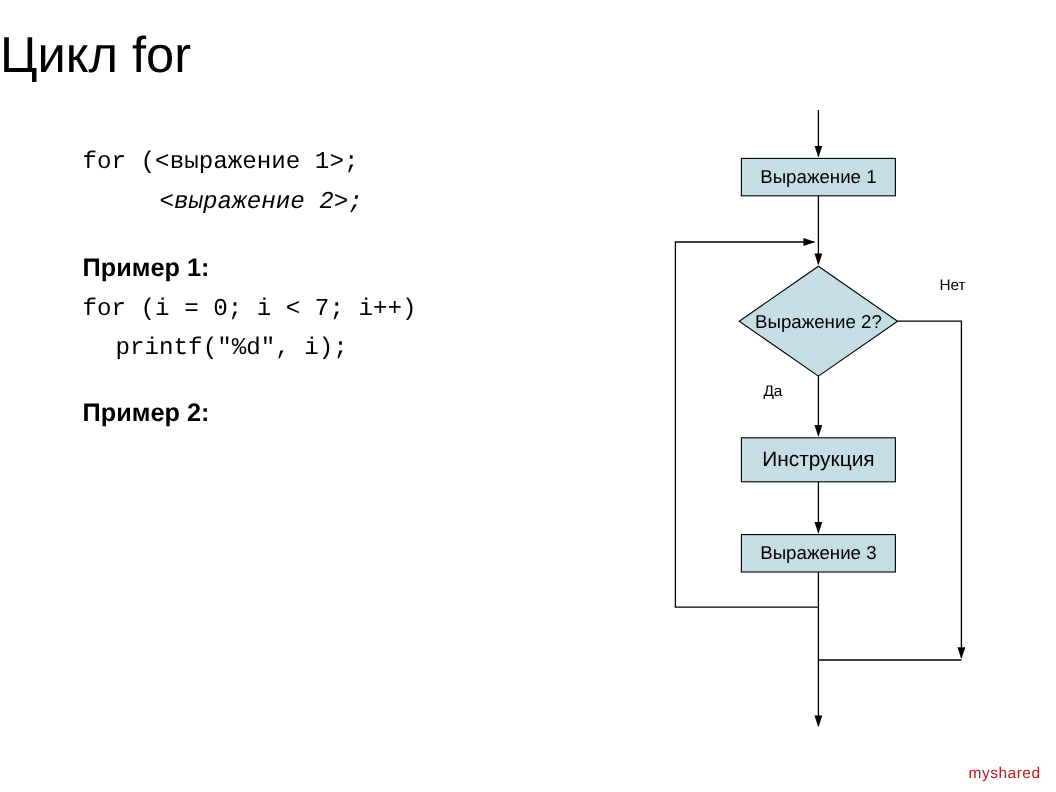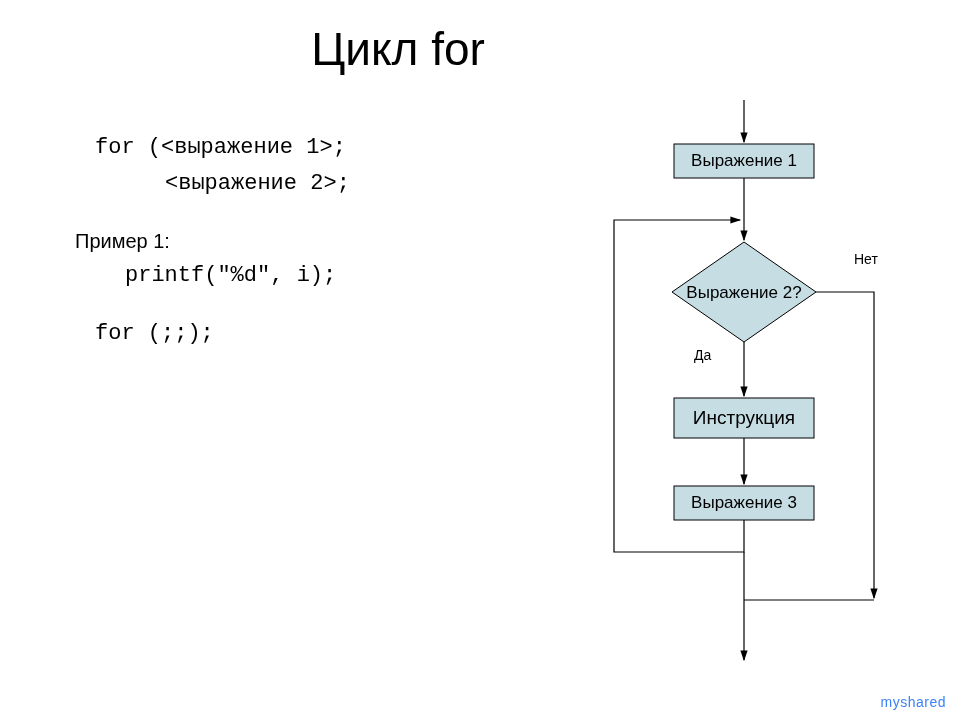--- a/index.html
+++ b/index.html
@@ -14,35 +14,35 @@
   .slide {
     position: relative;
     width: 960px;
     height: 720px;
   }
   .title {
     position: absolute;
     top: 22px;
     left: 0;
     width: 796px;
-    text-align: center;
+    text-align: left;
     font-size: 46px;
     font-weight: 400;
   }
   .body-text {
     position: absolute;
     left: 75px;
     top: 130px;
     width: 480px;
     font-size: 22px;
     line-height: 1.65;
   }
-  .mono { font-family: "Courier New", Courier, monospace; font-size: 22px; margin-left: 20px; }
-  .sans { font-family: Arial, Helvetica, sans-serif; font-size: 20px; }
-  .indent1 { padding-left: 70px; }
+  .mono { font-family: "Courier New", Courier, monospace; font-size: 22px; }
+  .sans { font-family: Arial, Helvetica, sans-serif; font-size: 23px; font-weight: bold; }
+  .indent1 { padding-left: 70px; font-style: italic; }
   .indent05 { padding-left: 30px; }
   .gap { height: 22px; }
 
   .diagram {
     position: absolute;
     left: 564px;
     top: 100px;
     width: 360px;
     height: 570px;
   }
@@ -51,39 +51,40 @@
   .arrow-line { stroke: #000; stroke-width: 1.2; fill: none; }
   .arrow-head { fill: #000; }
   .label { font-family: Arial, Helvetica, sans-serif; font-size: 17px; fill: #000; }
   .label-sm { font-family: Arial, Helvetica, sans-serif; font-size: 14px; fill: #000; }
 
   .watermark {
     position: absolute;
     right: 14px;
     bottom: 10px;
     font-size: 14px;
-    color: #3b82f6;
+    color: #b91c1c;
     letter-spacing: 0.5px;
   }
 </style>
 </head>
 <body>
 
 <div class="slide">
 
   <div class="title">Цикл for</div>
 
   <div class="body-text">
     <div class="mono">for (&lt;выражение 1&gt;;</div>
     <div class="mono indent1">&lt;выражение 2&gt;;</div>
     <div class="gap"></div>
     <div class="sans">Пример 1:</div>
+    <div class="mono">for (i = 0; i &lt; 7; i++)</div>
     <div class="mono indent05">printf("%d", i);</div>
     <div class="gap"></div>
-    <div class="mono">for (;;);</div>
+    <div class="sans">Пример 2:</div>
   </div>
 
   <div class="diagram">
     <svg viewBox="0 0 360 570">
       <defs>
         <marker id="ah" markerWidth="10" markerHeight="10" refX="8" refY="3" orient="auto">
           <path d="M0,0 L9,3 L0,6 Z" class="arrow-head"></path>
         </marker>
       </defs>
 

